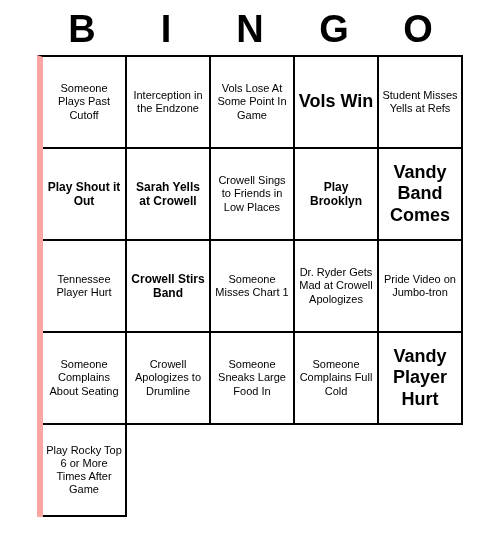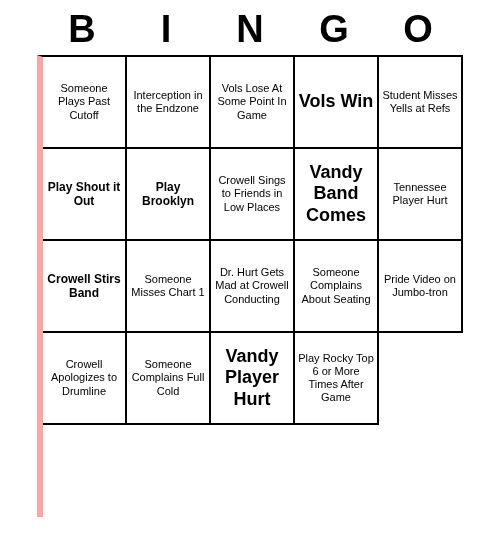--- a/index.html
+++ b/index.html
@@ -67,26 +67,28 @@
     <span class="title-letter">O</span>
   </div>
 
 <div class="bingo-grid">
 <div class="cell">Someone Plays Past Cutoff</div>
     <div class="cell">Interception in the Endzone</div>
     <div class="cell">Vols Lose At Some Point In Game</div>
     <div class="cell bold-large">Vols Win</div>
     <div class="cell">Student Misses Yells at Refs</div>
     <div class="cell bold-medium">Play Shout it Out</div>
+    <div class="cell bold-medium">Sarah Yells at Crowell</div>
+    <div class="cell">Crowell Sings to Friends in Low Places</div>
     <div class="cell bold-medium">Play Brooklyn</div>
-    <div class="cell">Crowell Sings to Friends in Low Places</div>
     <div class="cell bold-large">Vandy Band Comes</div>
     <div class="cell">Tennessee Player Hurt</div>
     <div class="cell bold-medium">Crowell Stirs Band</div>
     <div class="cell">Someone Misses Chart 1</div>
-    <div class="cell">Dr. Hurt Gets Mad at Crowell Conducting</div>
+    <div class="cell">Dr. Ryder Gets Mad at Crowell Apologizes</div>
+    <div class="cell">Pride Video on Jumbo-tron</div>
     <div class="cell">Someone Complains About Seating</div>
-    <div class="cell">Pride Video on Jumbo-tron</div>
     <div class="cell">Crowell Apologizes to Drumline</div>
+    <div class="cell">Someone Sneaks Large Food In</div>
     <div class="cell">Someone Complains Full Cold</div>
     <div class="cell bold-large">Vandy Player Hurt</div>
     <div class="cell">Play Rocky Top 6 or More Times After Game</div>
   </div>
 
 </body></html>

